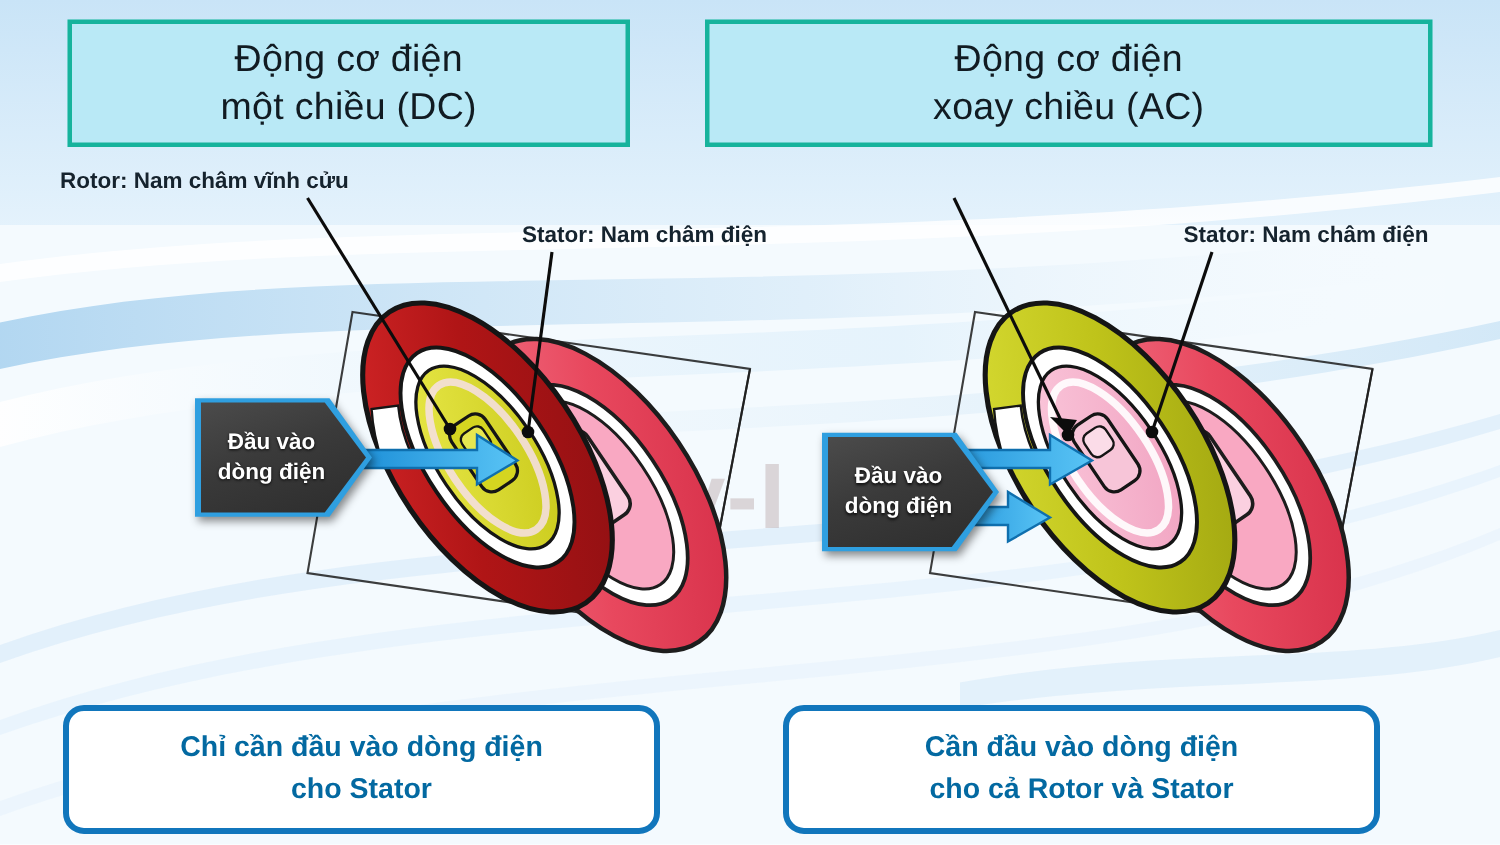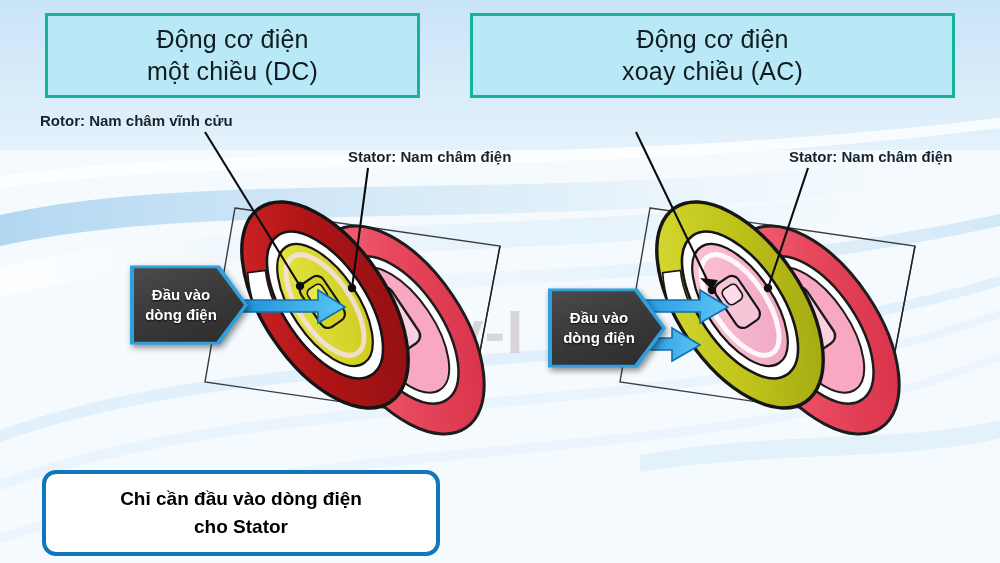--- a/index.html
+++ b/index.html
@@ -83,21 +83,21 @@
     position:absolute;
     background:#ffffff;
     border:4px solid #1176bc;
     border-radius:14px;
     box-sizing:border-box;
     display:flex;align-items:center;justify-content:center;
     text-align:center;
     box-shadow:inset 0 0 0 2px #ffffff;
   }
   .stmt-box .s-text{
-    color:#000000;font-size:19px;font-weight:600;line-height:1.45;
+    color:#0369a1;font-size:19px;font-weight:600;line-height:1.45;
     white-space:pre-line;
   }
   #stmt-dc{left:42px;top:470px;width:398px;height:86px;}
   #stmt-ac{left:522px;top:470px;width:398px;height:86px;}
 
   
   #watermark{
     position:absolute;left:392px;top:296px;
     color:rgba(150,120,120,.28);
     font-size:62px;font-weight:600;letter-spacing:1px;
@@ -290,14 +290,18 @@
     <div class="hex-bg"></div>
     <div class="hex-in"></div>
     <div class="hex-text">Đầu vào
 dòng điện</div>
   </div>
 
   <div class="stmt-box" id="stmt-dc">
     <div class="s-text">Chỉ cần đầu vào dòng điện
 cho Stator</div>
   </div>
+  <div class="stmt-box" id="stmt-ac">
+    <div class="s-text">Cần đầu vào dòng điện
+cho cả Rotor và Stator</div>
+  </div>
 
 </div>
 
 </body></html>

